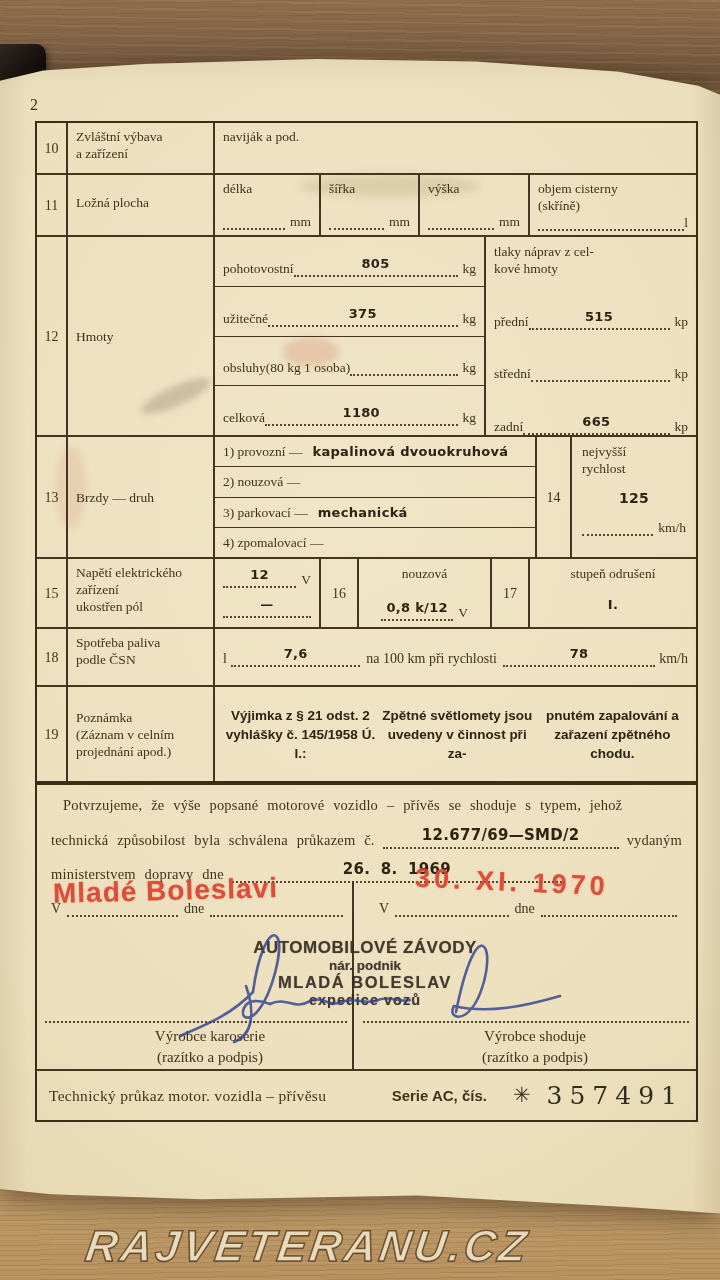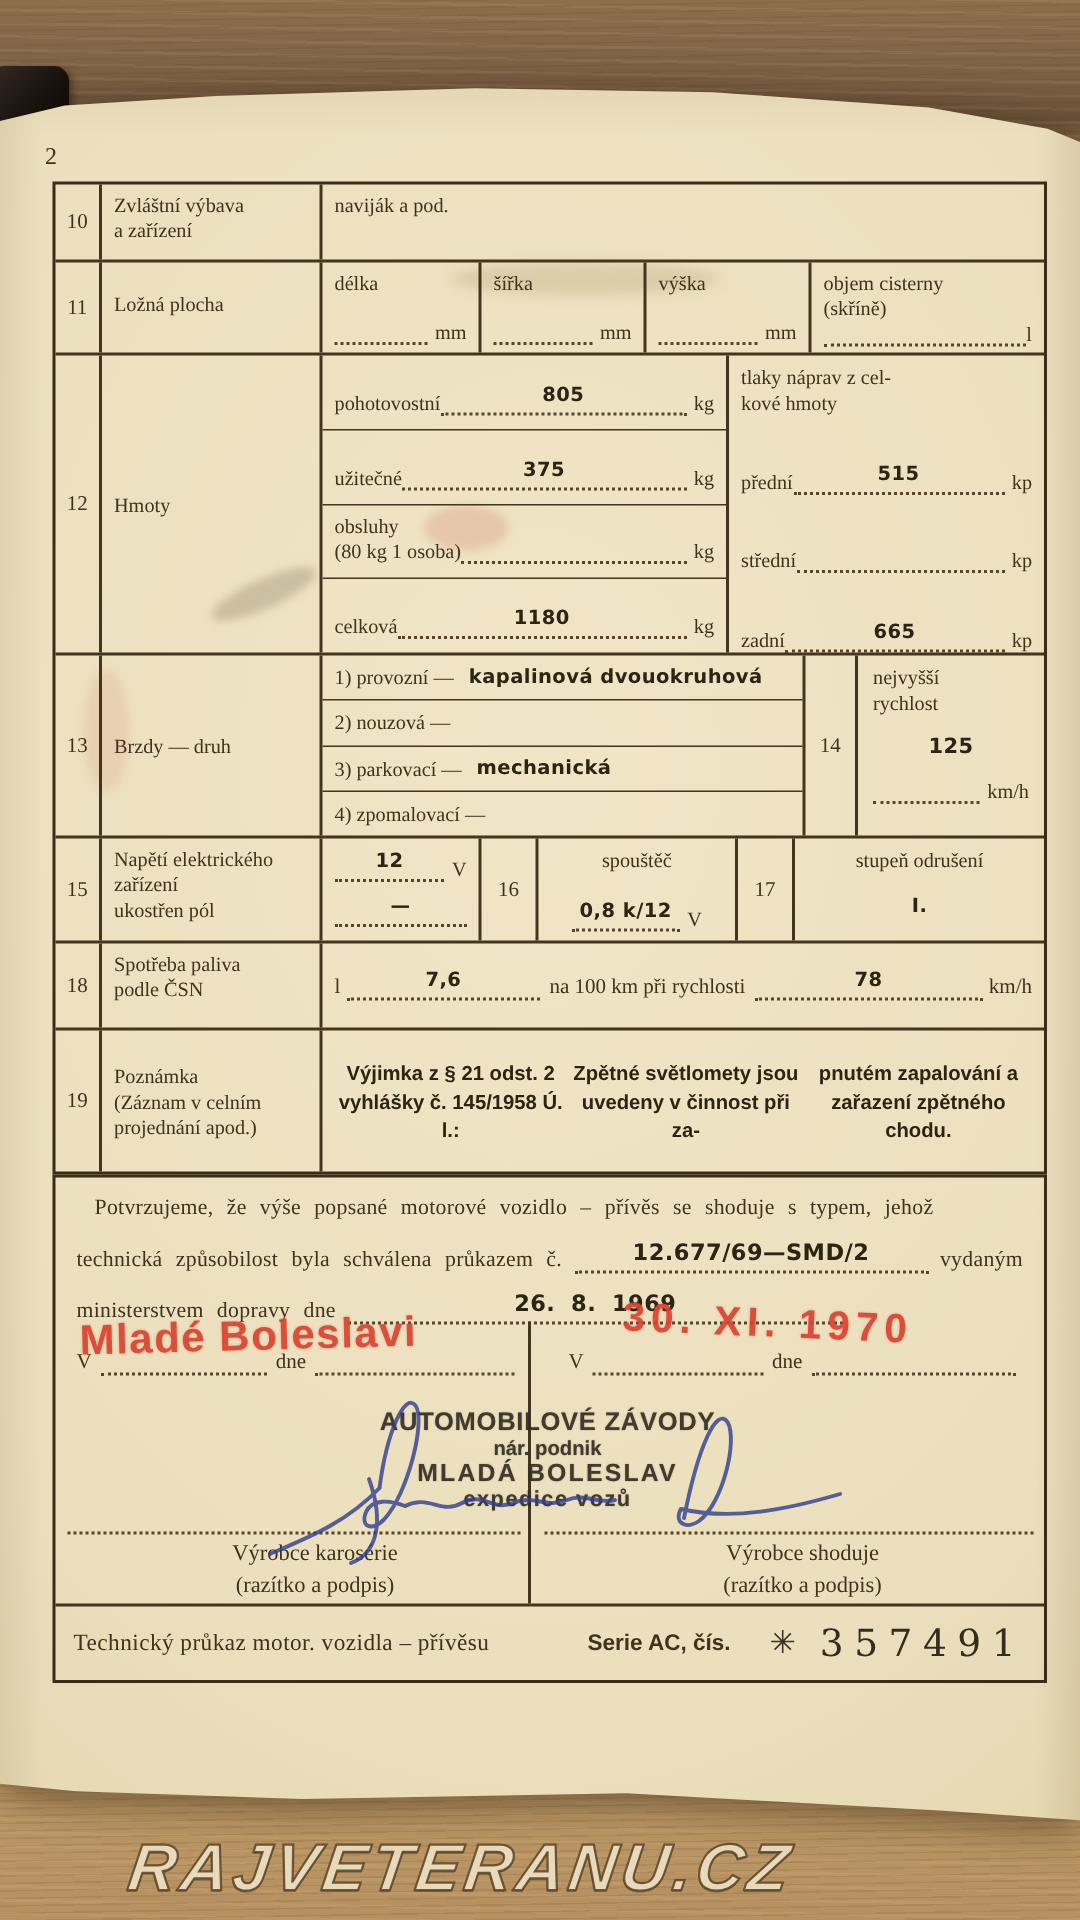--- a/index.html
+++ b/index.html
@@ -176,21 +176,21 @@
         <div class="c clabel">
           <div style="margin-top:14px">Ložná plocha</div>
         </div>
         <div class="c colcell" style="width:106px;flex:none">
           <span>délka</span>
           <div class="dotline">
                 <span class="dots" style="flex:1"></span>
                 <span class="unit">mm</span>
               </div>
         </div>
-        <div class="c colcell" style="width:110px;flex:none">
+        <div class="c colcell" style="width:99px;flex:none">
           <span>šířka</span>
           <div class="dotline">
                 <span class="dots" style="flex:1"></span>
                 <span class="unit">mm</span>
               </div>
         </div>
         <div class="c colcell" style="width:110px;flex:none">
           <span>výška</span>
           <div class="dotline">
                 <span class="dots" style="flex:1"></span>
@@ -219,21 +219,21 @@
             <span class="unit">kg</span>
           </div>
           <div class="wrow">
             <span>užitečné</span>
             <span class="fill">
                   <b class="stamped">375</b>
                 </span>
             <span class="unit">kg</span>
           </div>
           <div class="wrow">
-            <span style="display:flex;flex-direction:column">
+            <span style="display:flex;flex-direction:row">
               <span>obsluhy</span>
               <span>(80 kg 1 osoba)</span>
             </span>
             <span class="fill">
                   <b class="stamped"></b>
                 </span>
             <span class="unit">kg</span>
           </div>
           <div class="wrow">
             <span>celková</span>
@@ -324,21 +324,21 @@
             <span class="unit">V</span>
           </div>
           <div class="vline15">
             <span class="fill">
                   <b class="stamped">—</b>
                 </span>
           </div>
         </div>
         <div class="c cnum n16">16</div>
         <div class="c startcol">
-          <span>spouštěč</span>
+          <span>nouzová</span>
           <div style="display:flex;align-items:flex-end">
             <span class="fill" style="min-width:72px">
                   <b class="stamped">0,8 k/12</b>
                 </span>
             <span class="unit">V</span>
           </div>
         </div>
         <div class="c cnum n17">17</div>
         <div class="c cgrow stupcol">
           <span>stupeň odrušení</span>

